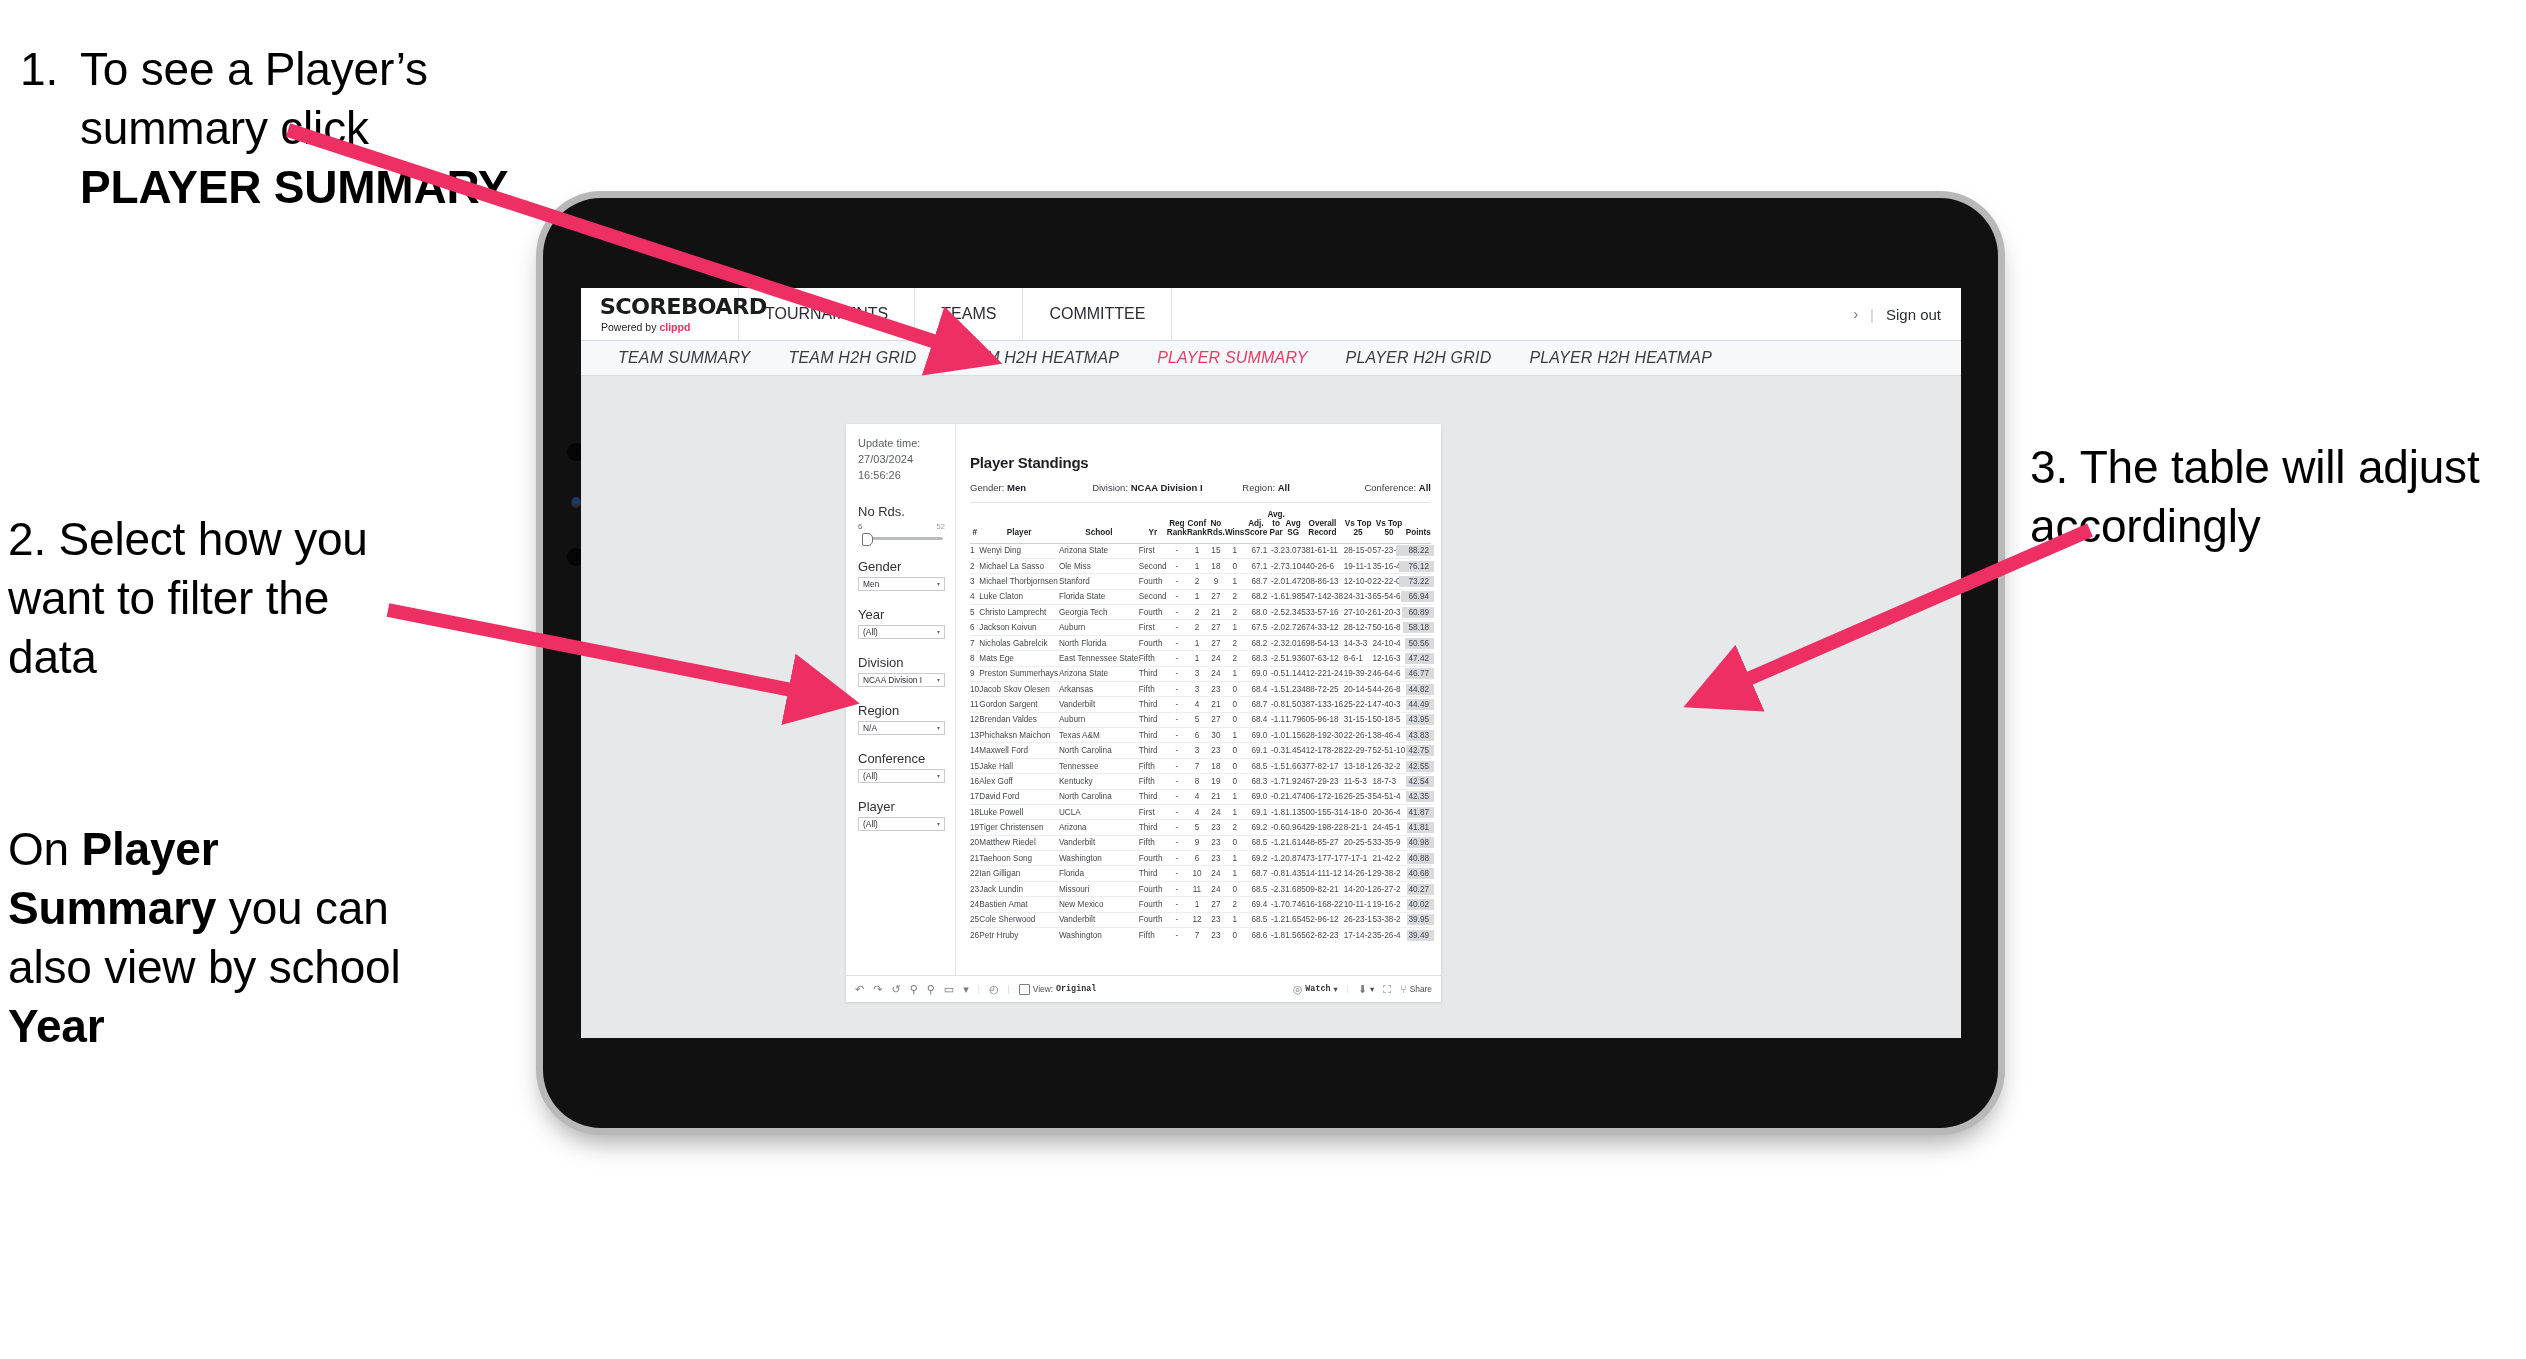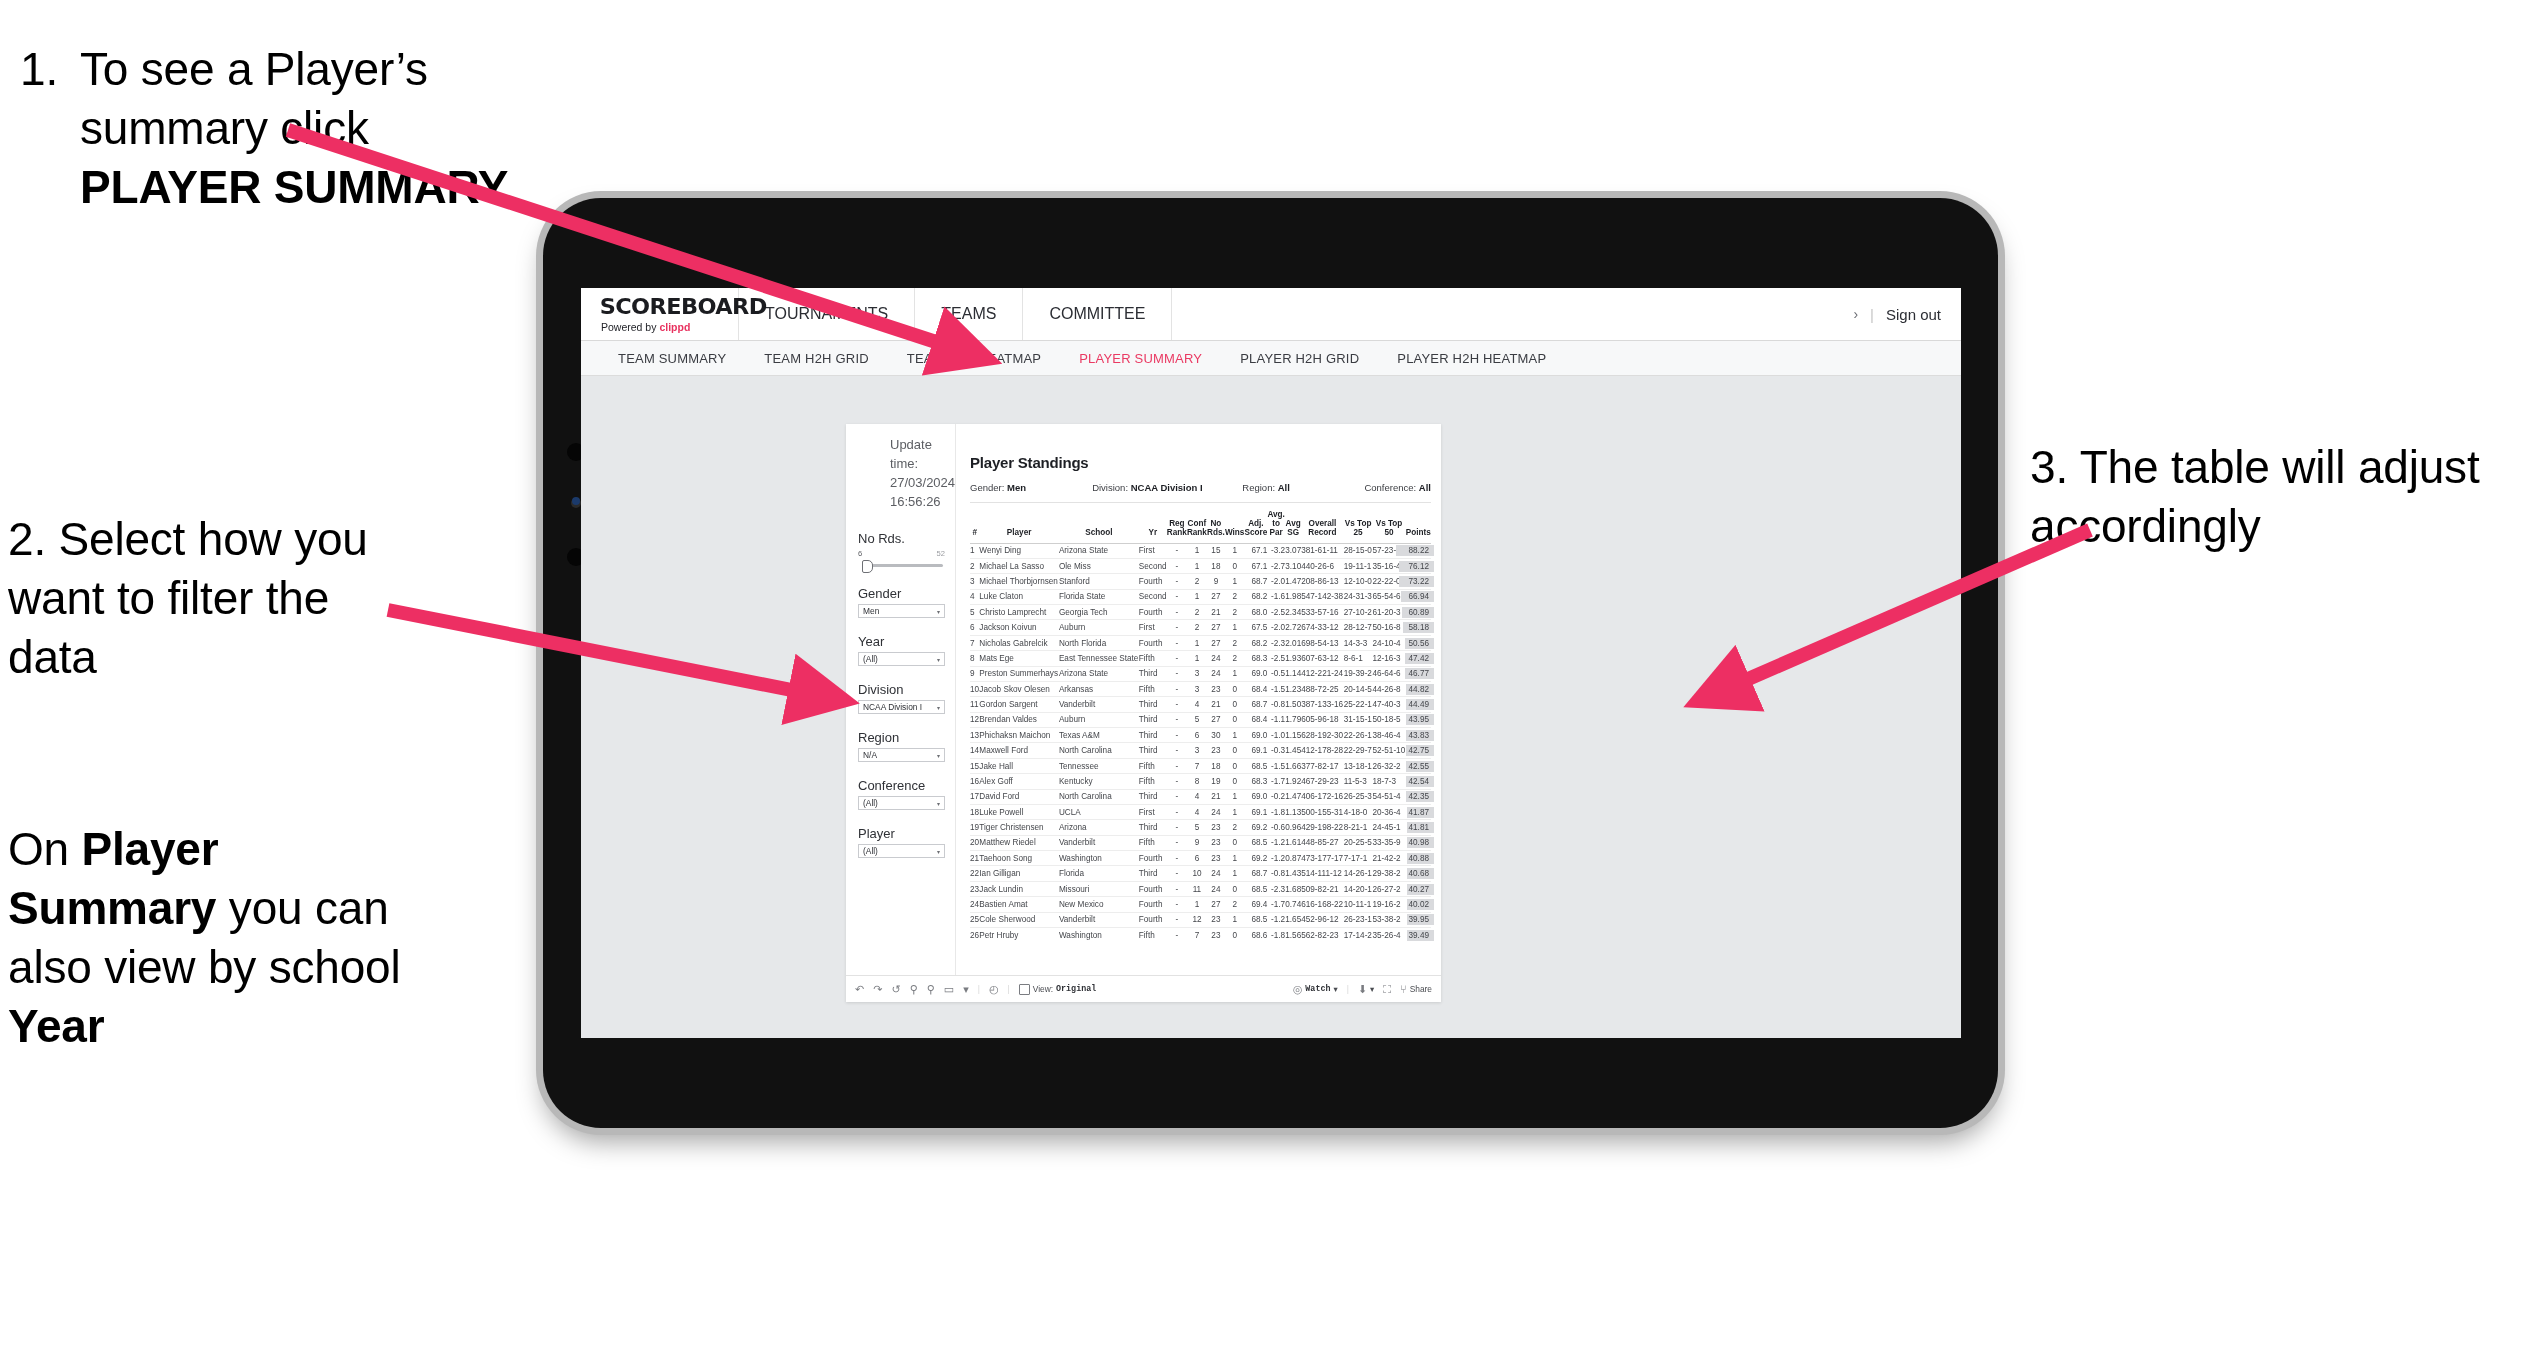--- a/index.html
+++ b/index.html
@@ -43,33 +43,33 @@
   .navitem{display:flex;align-items:center;padding:0 26px;font-size:16px;color:#2b2d33;
            border-right:1px solid #e3e3e3;white-space:nowrap;cursor:pointer;}
   .topbar .spacer{flex:1;border-right:none;}
   .signout{display:flex;align-items:center;gap:12px;padding-right:20px;font-size:15px;color:#2b2d33;}
   .signout .chev{color:#6b6d73;font-size:14px;}
   .signout .bar{color:#c7c7c7;}
 
   
   .subnav{height:34px;background:#f7f8f9;display:flex;align-items:center;
           border-bottom:1px solid #dcdcdc;padding-left:18px;gap:0;}
-  .subitem{font-size:13px;color:#3a3c42;padding:0 19px;white-space:nowrap;cursor:pointer;letter-spacing:.2px;}
+  .subitem{font-size:16px;color:#3a3c42;padding:0 19px;white-space:nowrap;cursor:pointer;letter-spacing:.2px;font-style:italic;}
   .subitem.active{color:#ea3a63;}
 
   
   .workspace{position:relative;height:664px;background:#e6e8ea;}
   .vizcard{position:absolute;left:265px;top:48px;width:595px;height:578px;background:#fff;
            box-shadow:0 1px 3px rgba(0,0,0,.12);display:flex;flex-direction:column;}
   .vizbody{flex:1;display:flex;min-height:0;}
 
   
   .filters{width:110px;border-right:1px solid #e8e8e8;padding:12px 10px 0 12px;box-sizing:border-box;
            background:#fff;font-size:9px;color:#3b3d42;}
-  .fupdate{font-size:13px;color:#5c5e63;line-height:1.45;margin-bottom:20px;margin-left:32px;}
+  .fupdate{font-size:11px;color:#5c5e63;line-height:1.45;margin-bottom:20px;}
   .fgroup{margin-bottom:16px;}
   .flabel{font-size:13px;color:#2f3136;margin-bottom:3px;}
   .slider-vals{display:flex;justify-content:space-between;font-size:7.6px;color:#5c5e63;margin-bottom:2px;}
   .slider-vals .mx{color:#9a9ca1;}
   .slider{position:relative;height:10px;}
   .slider .track{position:absolute;left:8px;right:2px;top:4px;height:3px;background:#b9bbbf;border-radius:2px;}
   .slider .knob{position:absolute;left:4px;top:0;width:9px;height:11px;background:#fff;
                 border:1.2px solid #6e7075;border-radius:2px 5px 5px 2px;}
   .fselect{height:14px;border:1px solid #c9cbcf;background:#fff;display:flex;align-items:center;
            justify-content:space-between;padding:0 4px;font-size:8.4px;color:#2f3136;box-sizing:border-box;}

